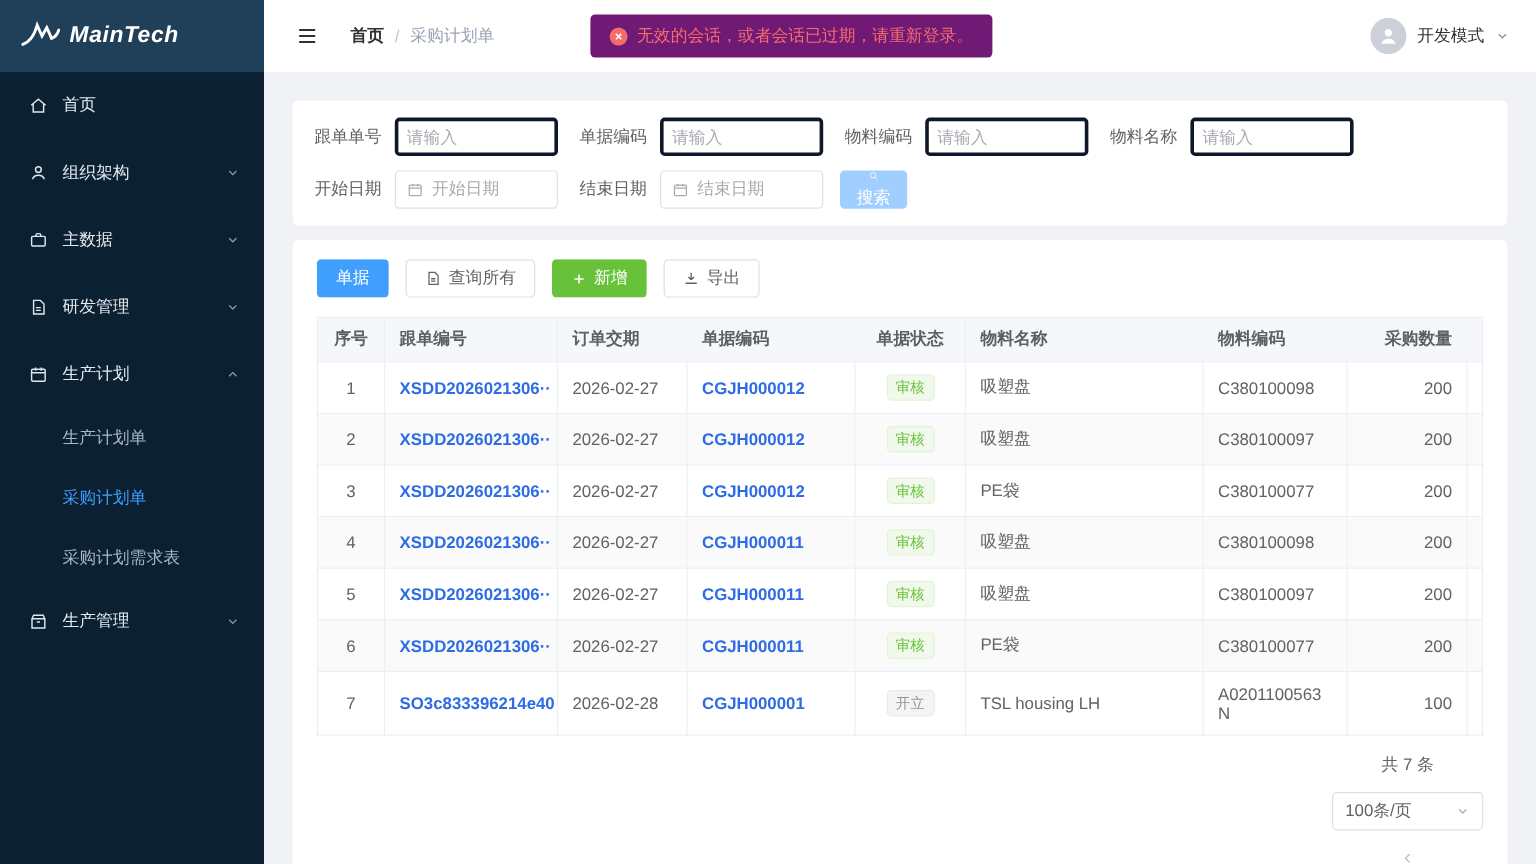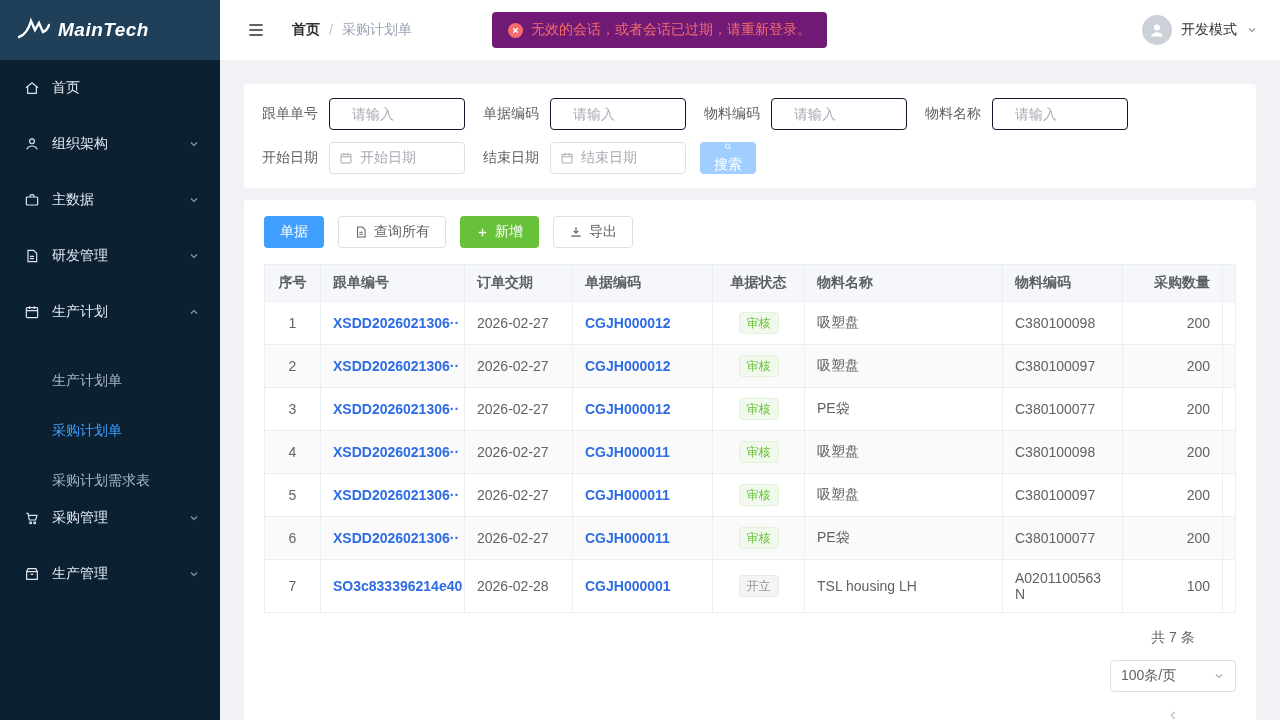--- a/index.html
+++ b/index.html
@@ -11,21 +11,21 @@
   }
   
   .sidebar { width:220px; flex-shrink:0; background:#0b2031; display:flex; flex-direction:column; }
   .logo { height:60px; background:#20405a; display:flex; align-items:center; padding:0 16px; gap:8px; flex-shrink:0; }
   .logo-text { color:#fff; font-size:19px; font-weight:bold; font-style:italic; letter-spacing:.5px; }
   .menu-item { height:56px; display:flex; align-items:center; padding:0 20px 0 24px; color:#e4eaf1; cursor:pointer; }
   .mi-icon { width:16px; height:16px; margin-right:12px; display:flex; align-items:center; color:#dfe6ee; flex-shrink:0; }
   .mi-icon svg { width:16px; height:16px; }
   .mi-label { flex:1; white-space:nowrap; }
   .mi-chevron { color:#8b9aab; display:flex; }
-  .sub-item { height:50px; display:flex; align-items:flex-end; padding-left:52px; color:#a9b7c6; cursor:pointer; }
+  .sub-item { height:50px; display:flex; align-items:center; padding-left:52px; color:#a9b7c6; cursor:pointer; }
   .sub-item.active { color:#409eff; }
   
   .main { flex:1; display:flex; flex-direction:column; min-width:0; }
   .topbar { height:60px; background:#fff; display:flex; align-items:center; padding:0 22px 0 26px; flex-shrink:0; }
   .hamburger { display:flex; margin-right:26px; cursor:pointer; }
   .breadcrumb { display:flex; align-items:center; gap:9px; }
   .bc-home { font-weight:bold; color:#303133; cursor:pointer; }
   .bc-sep { color:#c0c4cc; }
   .bc-current { color:#98a2b3; }
   .alert { margin-left:80px; background:#701a75; border-radius:4px; padding:9px 16px; display:flex; align-items:center; gap:8px; color:#f56c6c; }
@@ -34,21 +34,21 @@
   .avatar { width:30px; height:30px; border-radius:50%; background:#ccd1d9; display:flex; align-items:center; justify-content:center; }
   .user-chevron { display:flex; color:#909399; }
   
   .content { flex:1; padding:24px; overflow:hidden; }
   .card { background:#fff; border-radius:4px; }
   .filter-card { padding:14px 16px 14px 0; margin-bottom:12px; }
   .f-row { display:flex; align-items:center; }
   .f-row + .f-row { margin-top:12px; }
   .f-group { display:flex; align-items:center; margin-left:12px; }
   .f-label { width:62px; text-align:right; color:#606266; margin-right:11px; flex-shrink:0; white-space:nowrap; }
-  .inp { width:136px; height:32px; border:1px solid #0f172a; border-radius:4px; padding:0 22px; font-size:14px; color:#606266; font-family:inherit; outline:none; }
+  .inp { width:136px; height:32px; border:3px solid #0f172a; border-radius:4px; padding:0 7px; font-size:14px; color:#606266; font-family:inherit; outline:none; }
   .inp::placeholder { color:#a8abb2; }
   .date-inp { width:136px; height:32px; border:1px solid #dcdfe6; border-radius:4px; display:flex; align-items:center; gap:7px; padding:0 9px; color:#a8abb2; cursor:pointer; }
   .search-btn { margin-left:14px; height:32px; background:#a0cfff; border:none; border-radius:4px; color:#fff; font-size:14px; padding:0 14px; display:flex; align-items:center; gap:5px; cursor:pointer; font-family:inherit;flex-direction:column; }
   
   .table-card { padding:16px 20px 18px; }
   .toolbar { display:flex; gap:14px; margin-bottom:16px; }
   .btn { height:32px; border-radius:4px; font-size:14px; padding:0 15px; display:inline-flex; align-items:center; gap:6px; border:1px solid transparent; cursor:pointer; font-family:Liberation Serif, serif; background:#fff; }
   .btn-primary { background:#409eff; color:#fff; }
   .btn-default { border-color:#dcdfe6; color:#606266; }
   .btn-success { background:#67c23a; color:#fff; }
@@ -156,35 +156,20 @@
     </div>
     <div class="sub-item active">
       <span>采购计划单</span>
     </div>
     <div class="sub-item">
       <span>采购计划需求表</span>
     </div>
     <div class="menu-item">
       <span class="mi-icon">
           <svg viewBox="0 0 24 24" fill="none" stroke="currentColor" stroke-width="1.8">
-            <path d="M3.5 5h2.5l2 10h9.5l2-7H7"></path>
-            <circle cx="10" cy="19" r="1.4"></circle>
-            <circle cx="16" cy="19" r="1.4"></circle>
-          </svg>
-        </span>
-      <span class="mi-label">采购管理</span>
-      <span class="mi-chevron">
-          <svg width="12" height="12" viewBox="0 0 24 24" fill="none" stroke="currentColor" stroke-width="2.2">
-            <path d="M6 9l6 6 6-6"></path>
-          </svg>
-        </span>
-    </div>
-    <div class="menu-item">
-      <span class="mi-icon">
-          <svg viewBox="0 0 24 24" fill="none" stroke="currentColor" stroke-width="1.8">
             <path d="M4 8.5h16V20H4zM4 8.5 6 4h12l2 4.5M10 12.5h4"></path>
           </svg>
         </span>
       <span class="mi-label">生产管理</span>
       <span class="mi-chevron">
           <svg width="12" height="12" viewBox="0 0 24 24" fill="none" stroke="currentColor" stroke-width="2.2">
             <path d="M6 9l6 6 6-6"></path>
           </svg>
         </span>
     </div>

